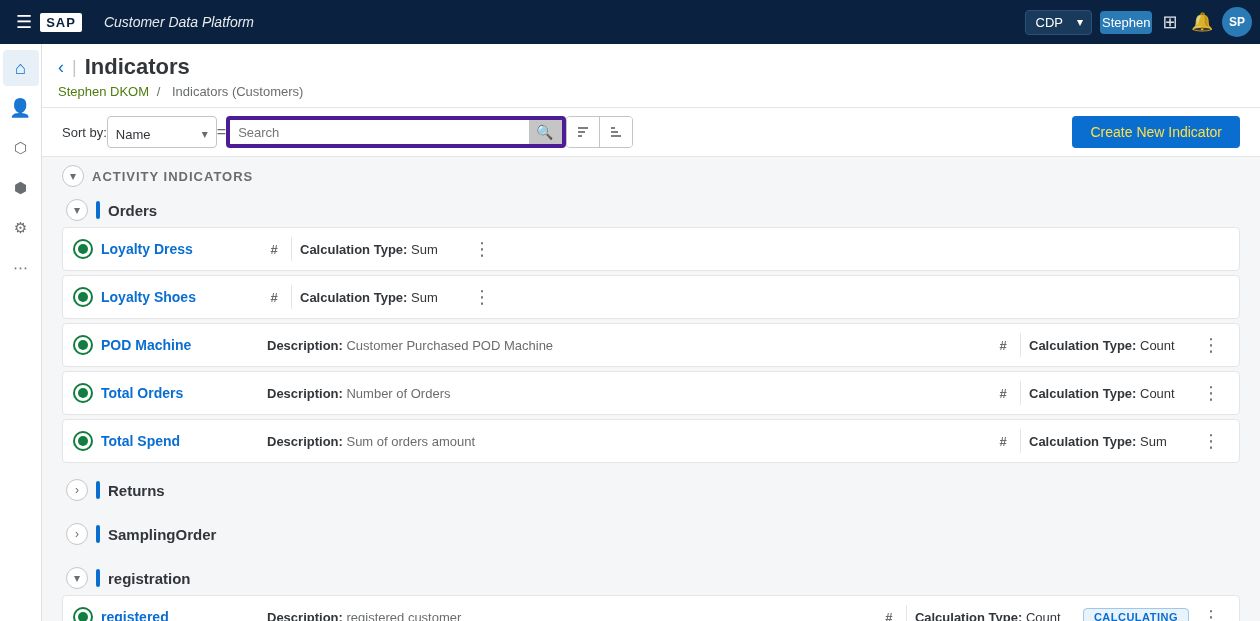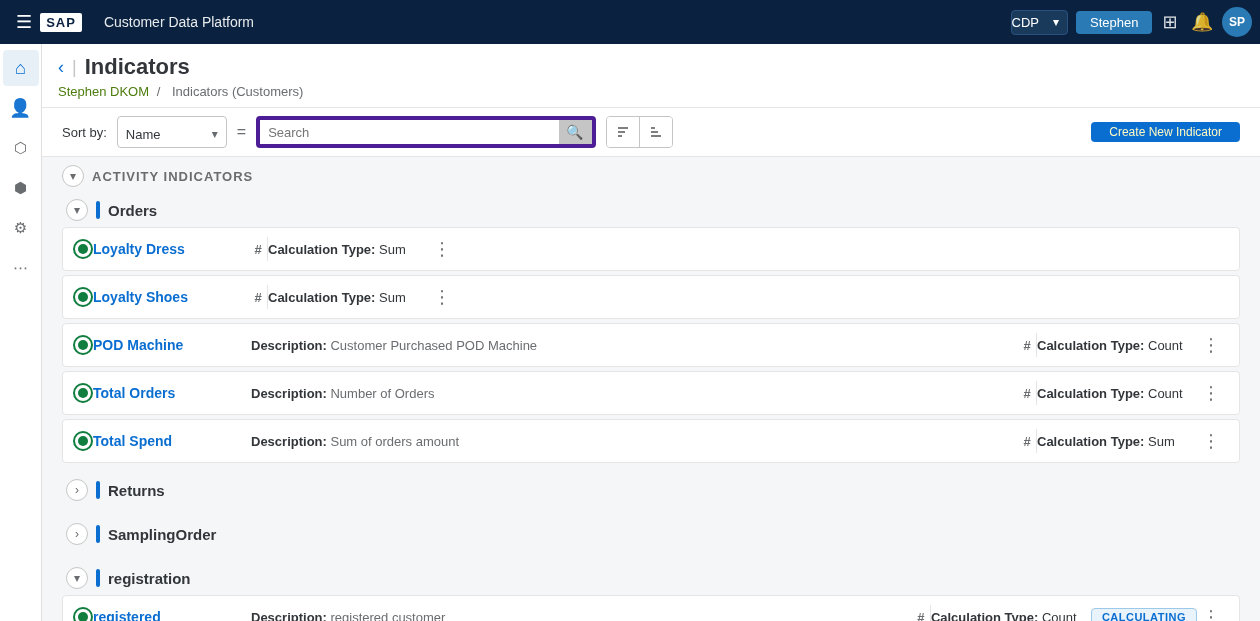--- a/index.html
+++ b/index.html
@@ -42,50 +42,51 @@
       font-size: 13px;
       padding: 2px 6px;
       border-radius: 2px;
       letter-spacing: 1px;
     }
     .topbar-appname {
       color: #fff;
       font-size: 14px;
       margin-left: 10px;
       opacity: 0.9;
+      font-style: italic;
     }
     .topbar-spacer { flex: 1; }
     .topbar-dropdown {
       background: #1a3a5c;
       border: 1px solid #2a5080;
       border-radius: 4px;
       color: #fff;
       font-size: 13px;
-      padding: 4px 28px 4px 0;
+      padding: 4px 28px 4px 10px;
       cursor: pointer;
       position: relative;
       display: flex;
       align-items: center;
       gap: 6px;
       margin-right: 8px;
       margin-left: 22px;
     }
     .topbar-dropdown::after {
       content: '▾';
       position: absolute;
       right: 8px;
       font-size: 12px;
     }
     .topbar-stephen-btn {
       background: #2a7ab5;
       border: none;
       border-radius: 4px;
       color: #fff;
       font-size: 13px;
-      padding: 4px 14px;
+      padding: 4px 2px;
       cursor: pointer;
       margin-right: 10px;
     }
     .topbar-icons {
       display: flex;
       align-items: center;
       gap: 14px;
       margin-right: 8px;
     }
     .topbar-icon {
@@ -192,21 +193,20 @@
     .breadcrumb span {
       margin: 0 4px;
     }
 
     
     .toolbar {
       background: #fff;
       padding: 8px 20px;
       display: flex;
       align-items: center;
-      gap: 10px;
       border-bottom: 1px solid #e5e5e5;
       flex-shrink: 0;
     }
     .sort-label {
       font-size: 13px;
       color: #32363a;
       white-space: nowrap;
     }
     .sort-select {
       display: flex;
@@ -281,26 +281,26 @@
       display: flex;
       align-items: center;
       justify-content: center;
     }
     .sort-icon-btn:first-child {
       border-right: 1px solid #c5c5c5;
     }
     .toolbar-spacer { flex: 1; }
     .create-btn {
       background: #0a6ed1;
-      color: #fef9c3;
+      color: #fde047;
       border: none;
       border-radius: 4px;
       padding: 0 18px;
-      height: 20px;
-      font-size: 12px;
+      height: 32px;
+      font-size: 14px;
       cursor: pointer;
       white-space: nowrap;
       font-weight: 500;
     }
 
     
     .list-area {
       flex: 1;
       overflow-y: auto;
       padding: 0 20px 12px 20px;
@@ -376,20 +376,21 @@
     
     .indicator-row {
       background: #fff;
       border: 1px solid #e5e5e5;
       border-radius: 4px;
       margin-bottom: 4px;
       display: flex;
       align-items: center;
       padding: 0 14px 0 10px;
       height: 44px;
+      gap: 8px;
     }
     .indicator-status-icon {
       width: 20px;
       height: 20px;
       border-radius: 50%;
       border: 2.5px solid #107e3e;
       display: flex;
       align-items: center;
       justify-content: center;
       flex-shrink: 0;

